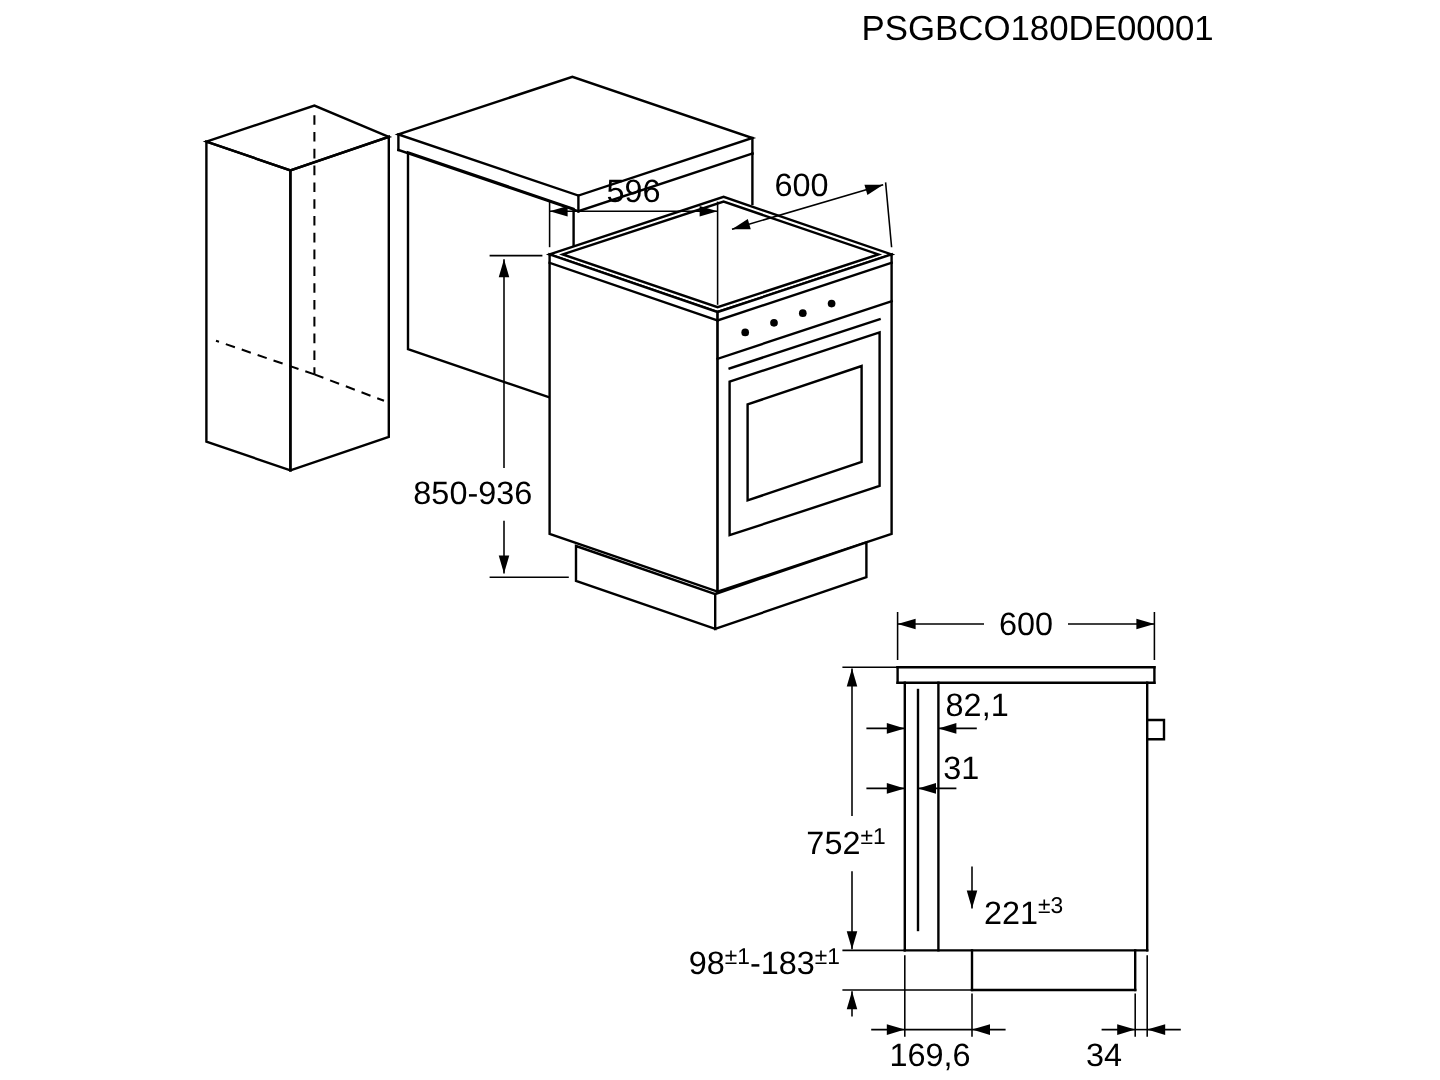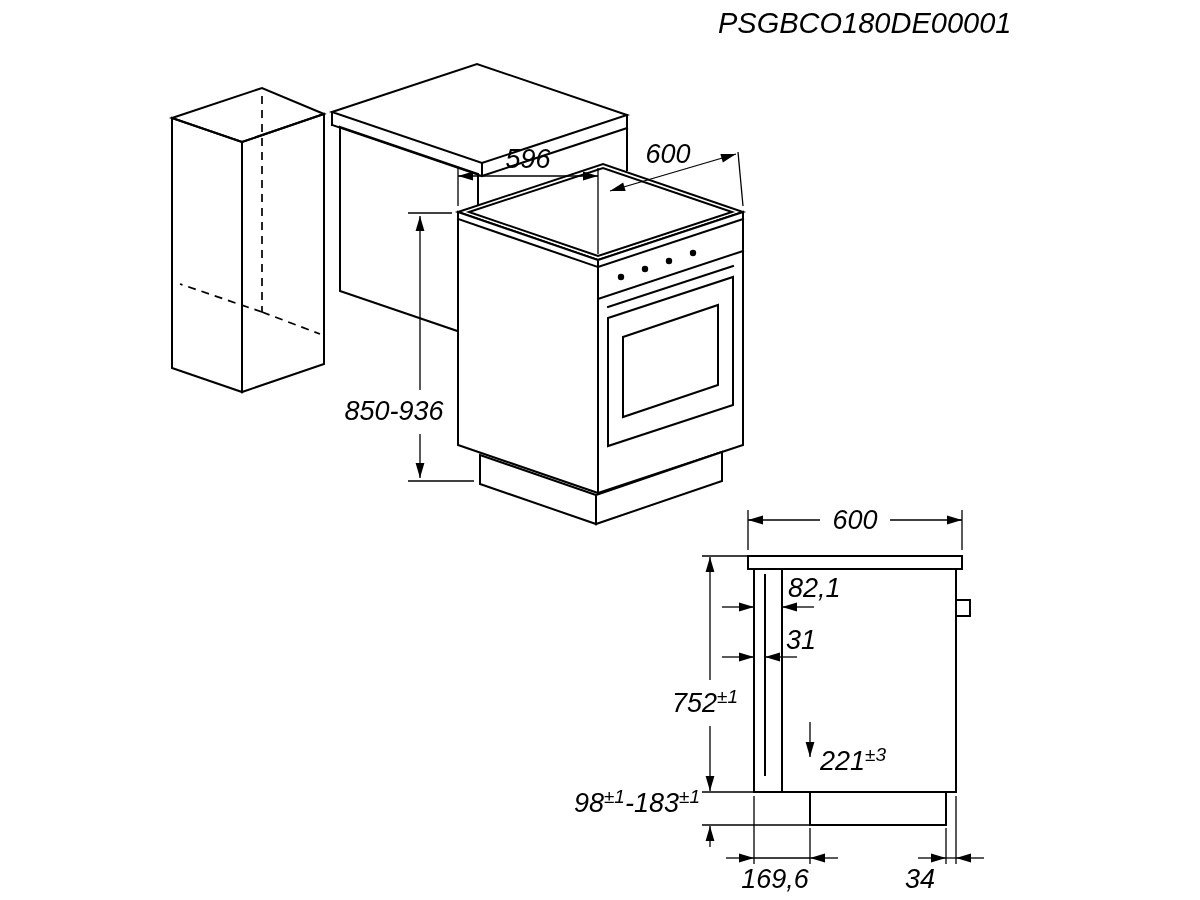--- a/index.html
+++ b/index.html
@@ -1,16 +1,16 @@
 <!DOCTYPE html>
 <html><head>
 <meta charset="utf-8">
 <style>
   html,body{margin:0;padding:0;background:#ffffff;}
-  .page{width:1014px;height:900px;position:relative;background:#ffffff;font-style:italic;}
+  .page{width:1014px;height:900px;position:relative;background:#ffffff;}
   svg{display:block;}
   .ln{stroke:#000;fill:none;stroke-width:2;stroke-linecap:square;stroke-linejoin:miter;}
   .face{stroke:#000;fill:#ffffff;stroke-width:2;stroke-linejoin:miter;}
   .thin{stroke:#000;fill:none;stroke-width:1.3;stroke-linecap:butt;}
   .dash{stroke:#000;fill:none;stroke-width:1.7;stroke-dasharray:8 6;}
   .knob{fill:#000;}
   text{font-family:"Liberation Sans","DejaVu Sans",sans-serif;fill:#000;font-size:27px;}
   .title-text{font-size:29px;}
   .sup{font-size:19px;}
 </style>

